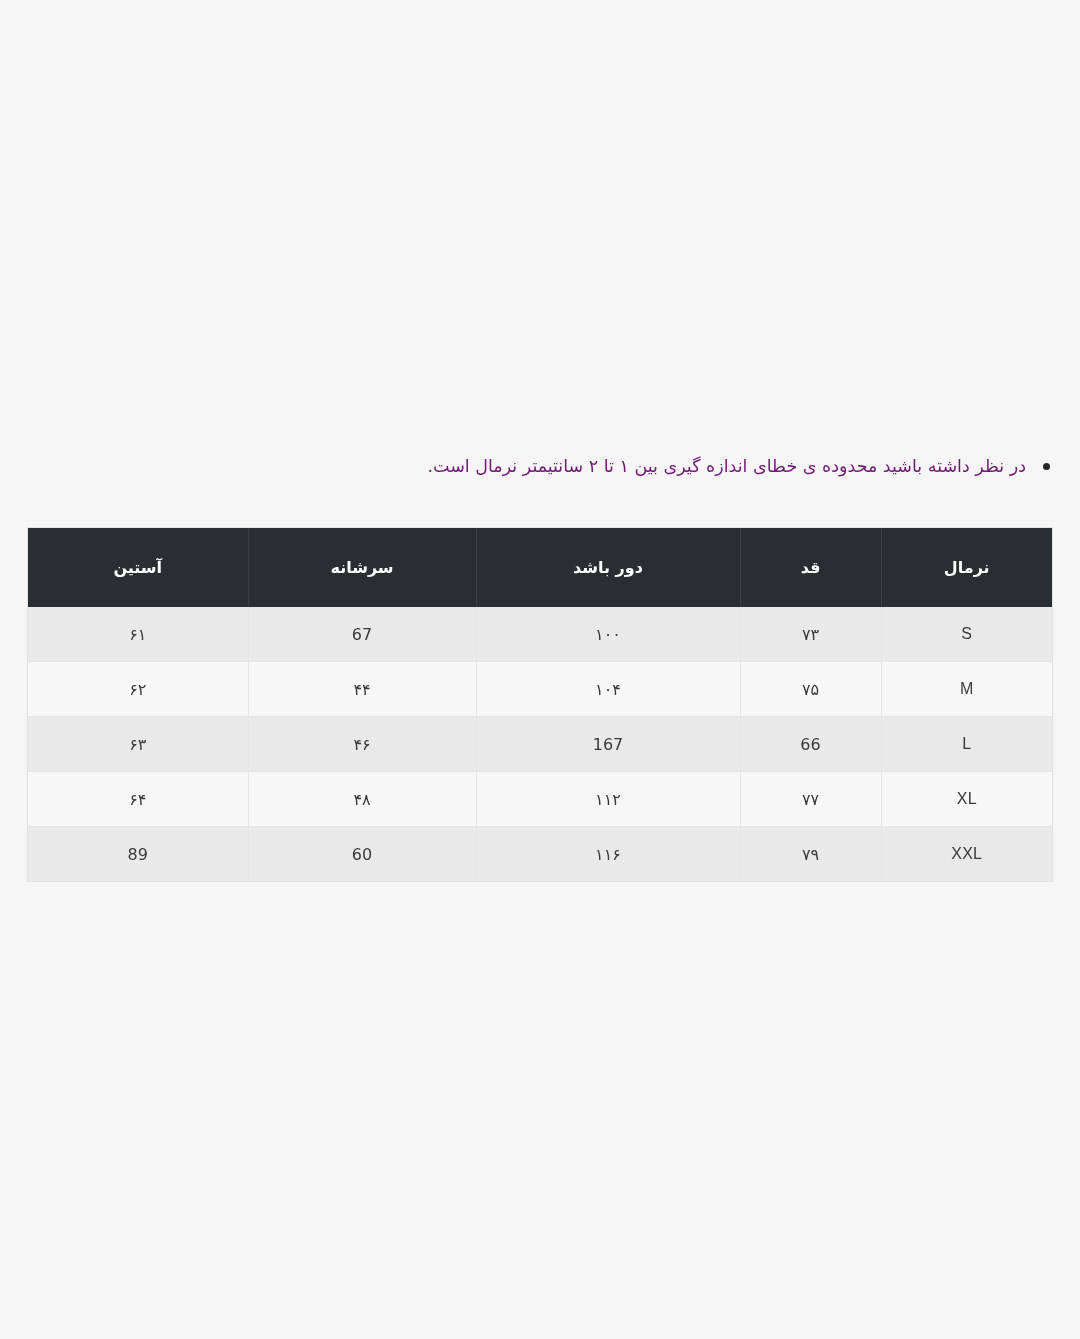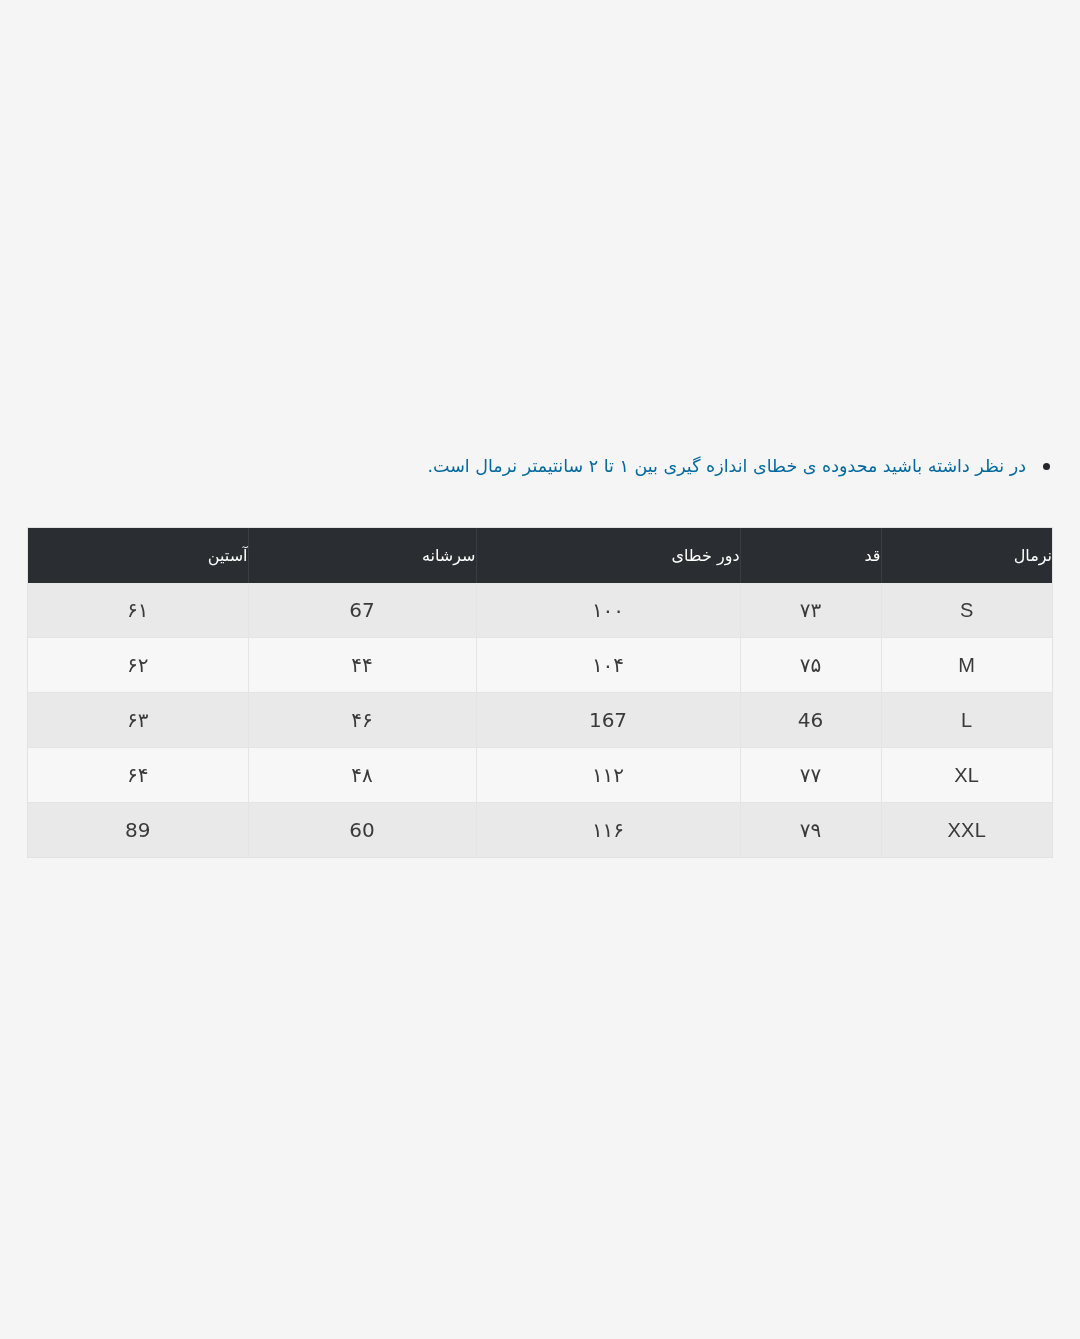--- a/index.html
+++ b/index.html
@@ -36,21 +36,21 @@
     margin: 0;
     padding: 0;
     direction: rtl;
     text-align: right;
   }
   .notes li {
     position: relative;
     padding-right: 26px;
     font-size: 17.5px;
     line-height: 29px;
-    color: #0369a1;
+    color: #701a75;
     white-space: nowrap;
     letter-spacing: 0;
   }
   .notes li .bullet {
     position: absolute;
     right: 2px;
     top: 11px;
     width: 7px;
     height: 7px;
     border-radius: 50%;
@@ -69,37 +69,37 @@
     border-collapse: collapse;
     table-layout: fixed;
     direction: rtl;
     background: #efefef;
     box-shadow: 0 0 0 1px #e2e2e4;
   }
   table.size-table thead th {
     background: #2a2e33;
     color: #ffffff;
     font-size: 16px;
-    font-weight: normal;
+    font-weight: bold;
     height: 55px;
-    padding: 0;
-    text-align: right;
+    padding: 12px;
+    text-align: center;
     vertical-align: middle;
     border-left: 1px solid #3a3e44;
     white-space: nowrap;
   }
   table.size-table thead th:last-child {
     border-left: none;
   }
   table.size-table tbody td {
     height: 54px;
     padding: 0;
     text-align: center;
     vertical-align: middle;
-    font-size: 20px;
+    font-size: 16px;
     color: #3a3a3a;
     border-left: 1px solid #e4e4e6;
     border-top: 1px solid #e4e4e6;
     white-space: nowrap;
   }
   table.size-table tbody td:last-child {
     border-left: none;
   }
   table.size-table tbody tr:nth-child(odd) td {
     background: #e9e9e9;
@@ -142,21 +142,21 @@
         <col class="c-size">
         <col class="c-length">
         <col class="c-chest">
         <col class="c-shoulder">
         <col class="c-sleeve">
       </colgroup>
       <thead>
         <tr>
           <th>نرمال</th>
           <th>قد</th>
-          <th>دور خطای</th>
+          <th>دور باشد</th>
           <th>سرشانه</th>
           <th>آستین</th>
         </tr>
       </thead>
       <tbody>
         <tr>
           <td class="cell-latin">S</td>
           <td>۷۳</td>
           <td>۱۰۰</td>
           <td>67</td>
@@ -164,21 +164,21 @@
         </tr>
         <tr>
           <td class="cell-latin">M</td>
           <td>۷۵</td>
           <td>۱۰۴</td>
           <td>۴۴</td>
           <td>۶۲</td>
         </tr>
         <tr>
           <td class="cell-latin">L</td>
-          <td>46</td>
+          <td>66</td>
           <td>167</td>
           <td>۴۶</td>
           <td>۶۳</td>
         </tr>
         <tr>
           <td class="cell-latin">XL</td>
           <td>۷۷</td>
           <td>۱۱۲</td>
           <td>۴۸</td>
           <td>۶۴</td>

